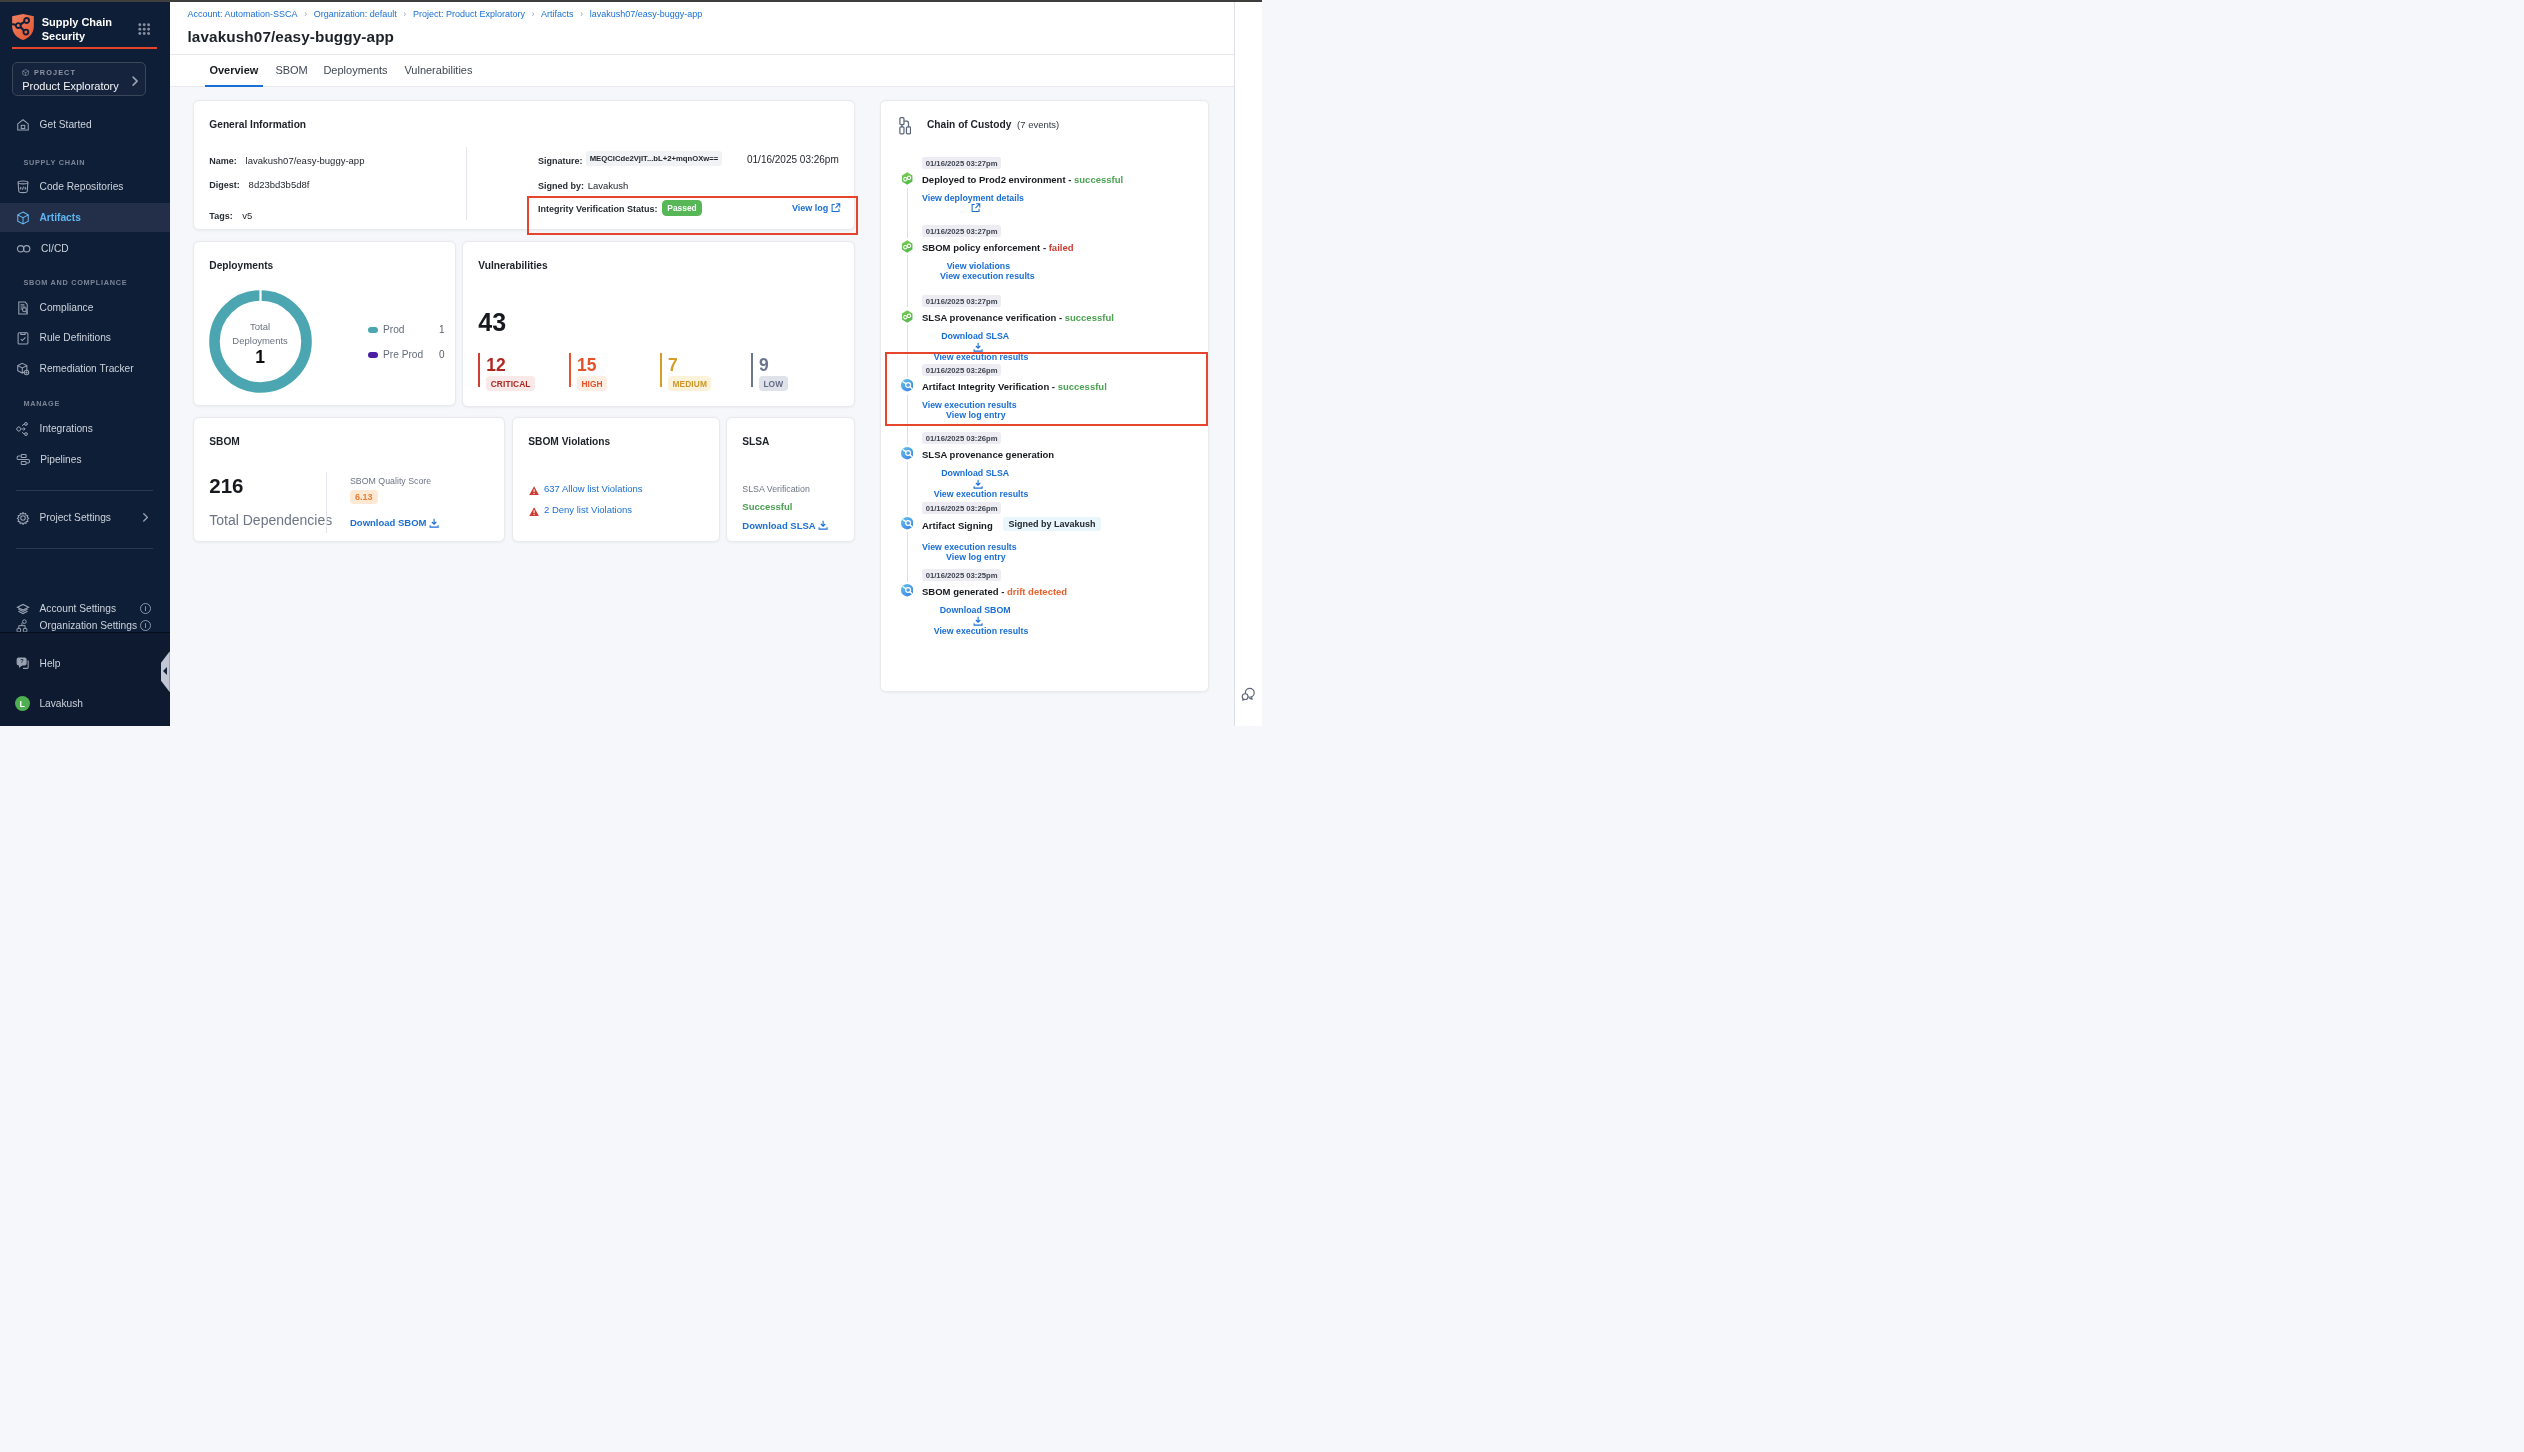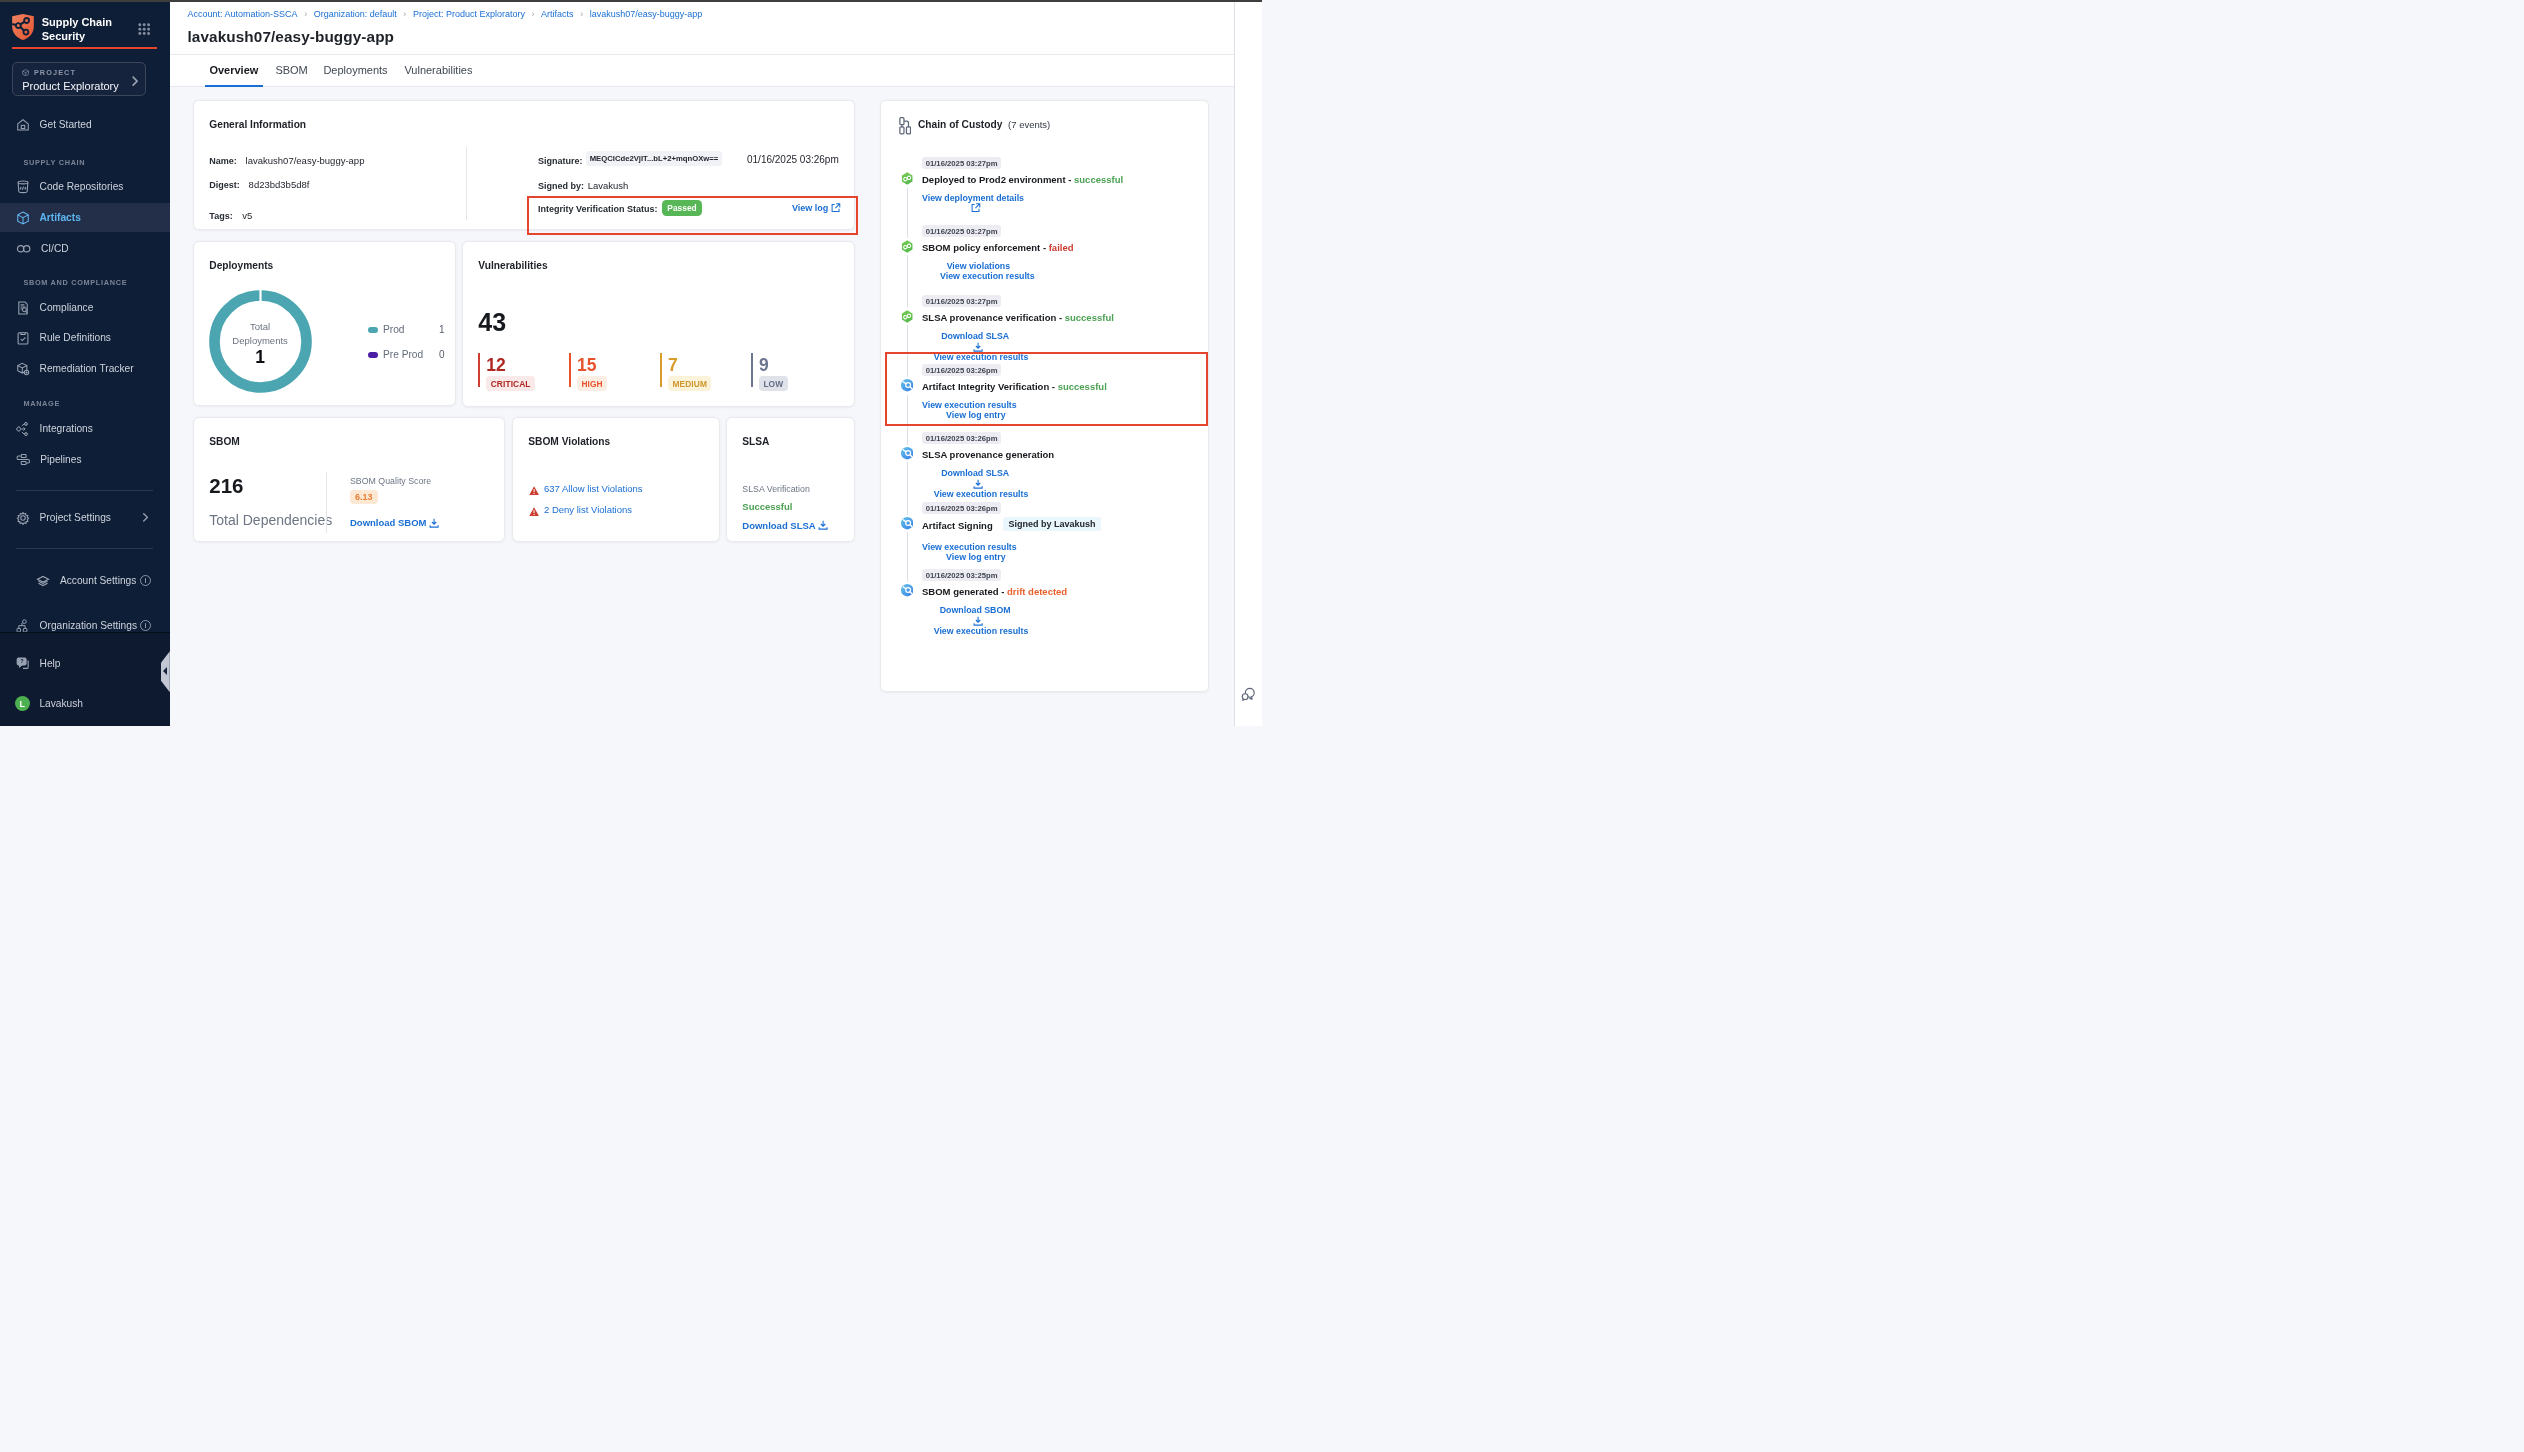--- a/index.html
+++ b/index.html
@@ -176,21 +176,21 @@
     <svg width="14" height="14" viewBox="0 0 20 20" fill="none" stroke="#9aa3b3" stroke-width="1.5">
         <circle cx="10" cy="10" r="3.2"></circle>
         <path d="M10 2 L11.2 4.4 L13.8 3.4 L14.2 6.2 L17 6.4 L15.9 9 L18.2 10.5 L16 12.3 L17.2 14.8 L14.4 15.2 L14.2 18 L11.6 16.9 L10 19.2 L8.4 16.9 L5.8 18 L5.6 15.2 L2.8 14.8 L4 12.3 L1.8 10.5 L4.1 9 L3 6.4 L5.8 6.2 L6.2 3.4 L8.8 4.4 Z" stroke-linejoin="round"></path>
       </svg>
     Project Settings
     <svg style="position:absolute; right:8.8px;" width="5.1" height="8.8" viewBox="0 0 7 12" fill="none" stroke="#9aa3b3" stroke-width="1.8" stroke-linecap="round">
         <path d="M1 1 L6 6 L1 11"></path>
       </svg>
   </div>
   <div class="nav-div" style="top:546px;"></div>
-  <div class="nav-item" style="top:564px;justify-content:center;">
+  <div class="nav-item" style="top:592px;">
     <svg width="14" height="14" viewBox="0 0 20 20" fill="none" stroke="#9aa3b3" stroke-width="1.5">
         <path d="M2 7.5 L10 3.5 L18 7.5 L10 11.5 Z"></path>
         <path d="M3.5 10.3 L10 13.5 L16.5 10.3"></path>
         <path d="M3.5 13.3 L10 16.5 L16.5 13.3"></path>
       </svg>
     Account Settings
     <div class="info-circ" style="top:8.8px;">i</div>
   </div>
   <div class="nav-item" style="top:609px;">
     <svg width="14" height="14" viewBox="0 0 20 20" fill="none" stroke="#9aa3b3" stroke-width="1.4">
@@ -331,21 +331,21 @@
     </svg>
 </div>
 
 <div class="card" style="left:880px; top:100px; width:329px; height:592px;">
   <svg style="position:absolute; left:18px; top:16px;" width="11.7" height="17.5" viewBox="0 0 16 24" fill="none" stroke="#5d6578" stroke-width="1.7">
       <path d="M4 10.5 L4 14 M7 5.5 L10.5 5.5 Q13 5.5 13 8.5 L13 14"></path>
       <rect x="1.2" y="0.9" width="5.6" height="9.6" rx="1.4"></rect>
       <rect x="1.2" y="13.5" width="5.6" height="9.6" rx="1.4"></rect>
       <rect x="10.2" y="13.5" width="5.6" height="9.6" rx="1.4"></rect>
     </svg>
-  <div style="position:absolute; left:37px; top:18px; font-size:10.2px; font-weight:bold; color:#1d2127; white-space:nowrap;">Chain of Custody <span style="font-weight:normal; font-size:9.5px; color:#333a44; margin-left:2.9px;">(7 events)</span></div>
+  <div style="position:absolute; left:46px; top:18px; font-size:10.2px; font-weight:bold; color:#1d2127; white-space:nowrap;">Chain of Custody <span style="font-weight:normal; font-size:9.5px; color:#333a44; margin-left:2.9px;">(7 events)</span></div>
   <div style="position:absolute; left:25.6px; top:87px; width:1.1px; height:50px; background:#dcdfe6;"></div>
   <div style="position:absolute; left:25.6px; top:154px; width:1.1px; height:52px; background:#dcdfe6;"></div>
   <div style="position:absolute; left:25.6px; top:224px; width:1.1px; height:52px; background:#dcdfe6;"></div>
   <div style="position:absolute; left:25.6px; top:294px; width:1.1px; height:50px; background:#dcdfe6;"></div>
   <div style="position:absolute; left:25.6px; top:361px; width:1.1px; height:53px; background:#dcdfe6;"></div>
   <div style="position:absolute; left:25.6px; top:431px; width:1.1px; height:50px; background:#dcdfe6;"></div>
   <div class="ev" style="top:56px;">
     <div class="ev-time">01/16/2025 03:27pm</div>
     <div class="ev-ic"><svg class="hexg" viewBox="0 0 20 21">
           <defs>

